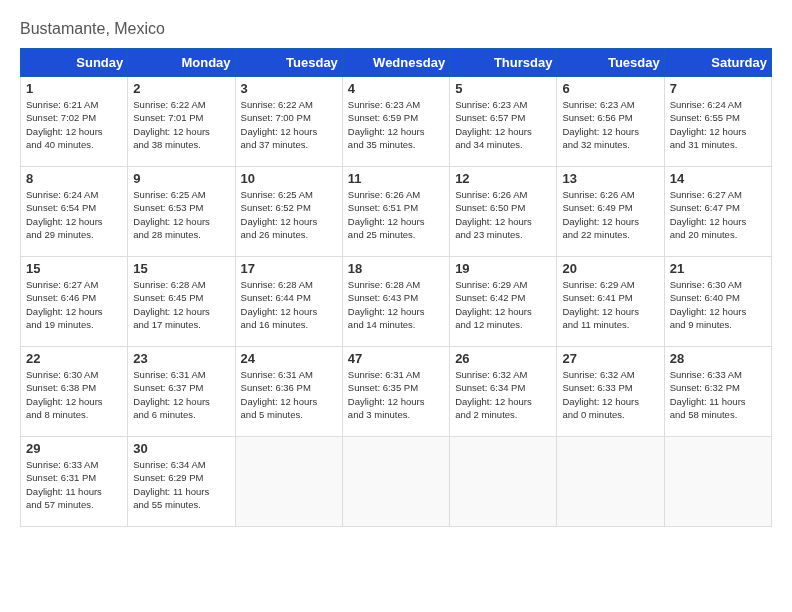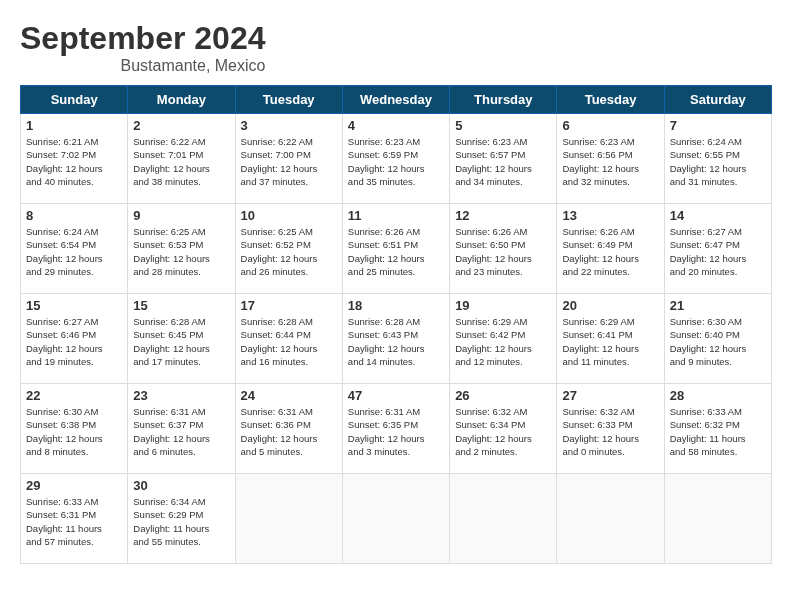--- a/index.html
+++ b/index.html
@@ -36,26 +36,26 @@
     .location {
       font-size: 16px;
       color: #555;
     }
     .calendar {
       width: 100%;
       border-collapse: collapse;
       border: 1px solid #ccc;
     }
     .calendar th {
-      background-color: #0c4a6e;
+      background-color: #1d4ed8;
       color: white;
       padding: 6px 4px;
       font-size: 13px;
       font-weight: bold;
-      text-align: center;
+      text-align: right;
       border: 1px solid #1560aa;
     }
     .calendar td {
       vertical-align: top;
       padding: 4px 5px;
       font-size: 10px;
       color: #333;
       border: 1px solid #ddd;
       width: 14.28%;
       min-height: 80px;
@@ -74,21 +74,20 @@
       font-size: 9.5px;
       line-height: 1.4;
       color: #333;
     }
   </style>
 </head>
 <body>
 
 <div class="header">
   <div class="month-info">
-    <div class="month-title">September 2024</div>
     <div class="location">Bustamante, Mexico</div>
   </div>
 </div>
 
 <table class="calendar">
   <thead>
     <tr>
       <th>Sunday</th>
       <th>Monday</th>
       <th>Tuesday</th>

